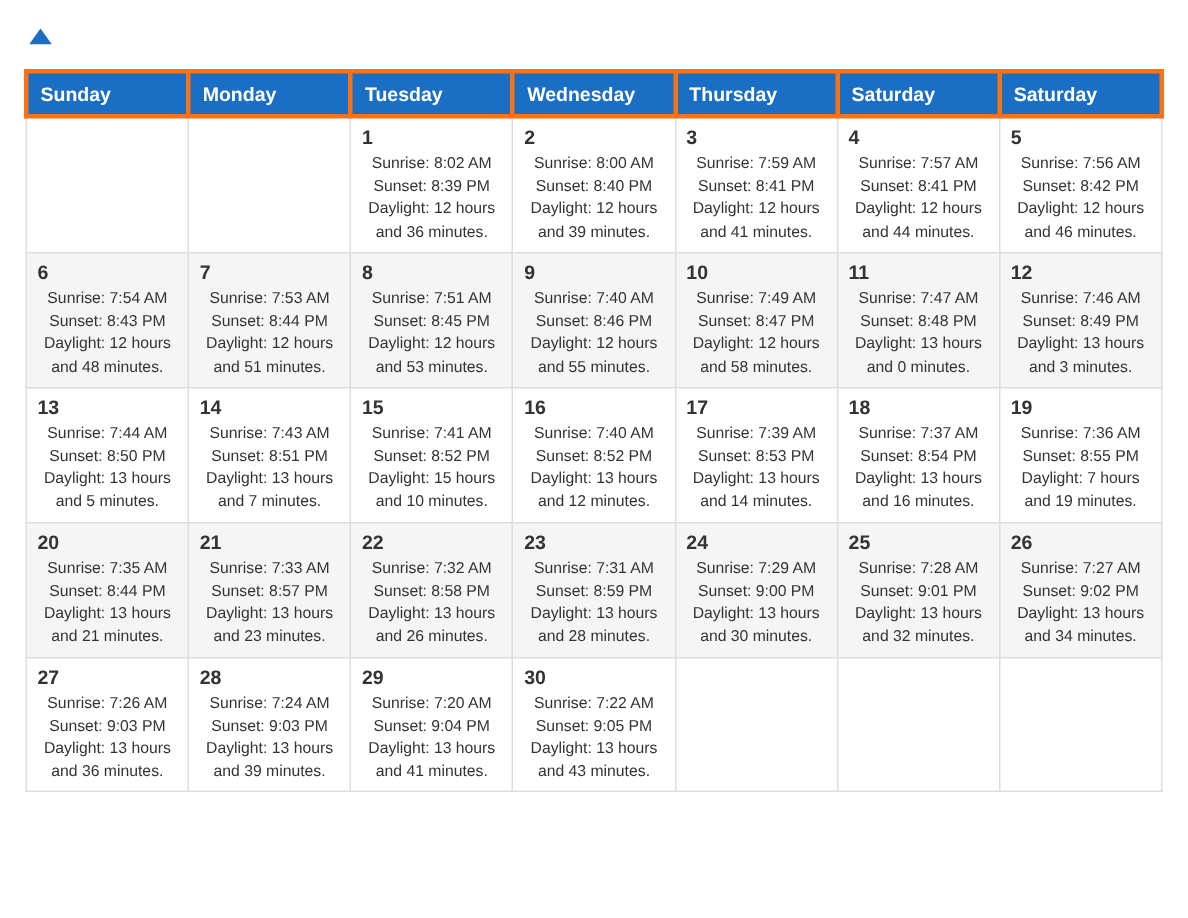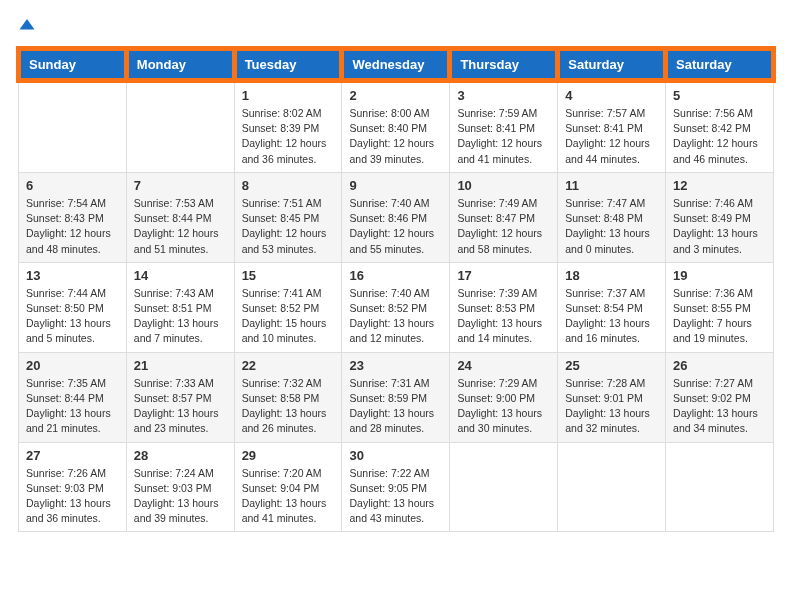--- a/index.html
+++ b/index.html
@@ -53,21 +53,21 @@
       border-collapse: collapse;
       border: 1px solid #ccc;
     }
     .calendar th {
       background: #1a6fc4;
       color: #fff;
       text-align: left;
       padding: 6px 8px;
       font-size: 13px;
       font-weight: bold;
-      border: 5px solid #f97316;
+      border: 3px solid #f97316;
     }
     .calendar td {
       vertical-align: top;
       border: 1px solid #ddd;
       padding: 5px 7px;
       width: 108px;
       min-height: 80px;
       background: #fff;
       font-size: 11px;
       color: #333;
@@ -80,20 +80,21 @@
     }
     .day-number {
       font-weight: bold;
       font-size: 13px;
       margin-bottom: 3px;
     }
     .day-info {
       font-size: 10.5px;
       line-height: 1.45;
       color: #333;
+      text-align: center;
     }
     .empty-cell {
       background: #fff !important;
     }
   </style>
 </head>
 <body>
 
 <div class="header">
   <div class="logo">

